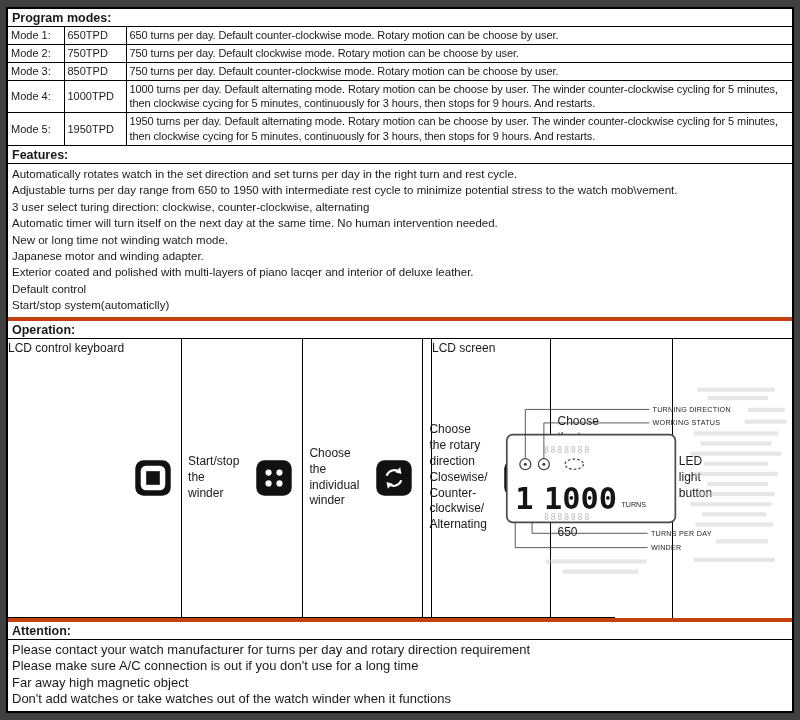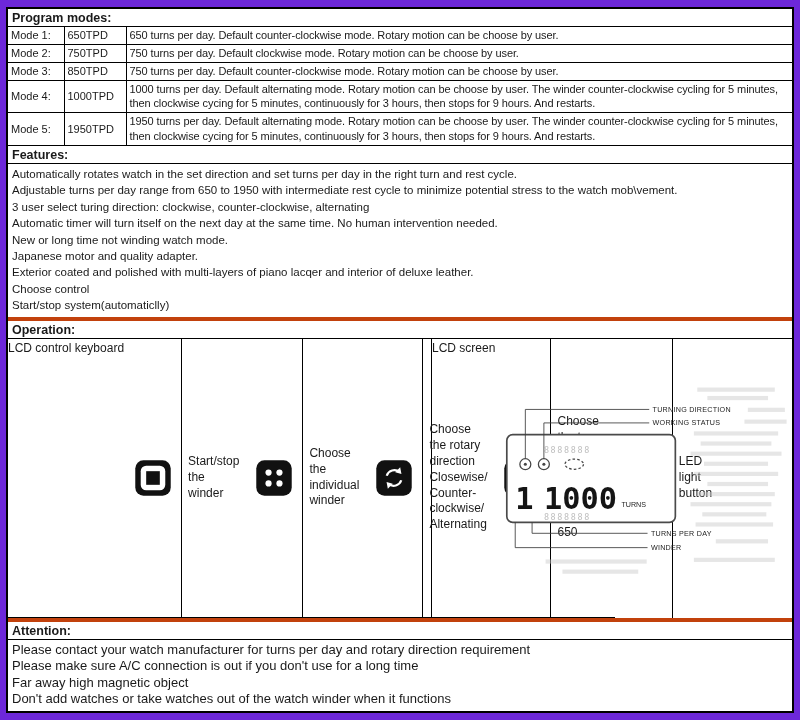--- a/index.html
+++ b/index.html
@@ -1,18 +1,18 @@
 <!DOCTYPE html>
 <html><head>
 <meta charset="utf-8">
 <style>
   * { box-sizing: border-box; }
   html,body { margin:0; padding:0; background:#fff; }
   body { font-family:"Liberation Sans", sans-serif; color:#1a1a1a; }
-  .page { width:800px; height:720px; padding:7px 6px; background:#6d28d9; }
+  .page { width:800px; height:720px; padding:7px 6px; background:#404040; }
   .doc { border:2px solid #000; height:100%; display:flex; flex-direction:column; background:#fff; }
 
   .sec-title { font-weight:bold; font-size:12.5px; padding:2px 4px 1px; border-bottom:1px solid #000; flex:0 0 auto; }
   .sec-title.bt { border-top:4px solid #c2410c; }
 
   table.modes { border-collapse:collapse; width:100%; font-size:11px; flex:0 0 auto; table-layout:fixed; }
   table.modes td { border:1px solid #000; padding:1px 3px; vertical-align:middle; line-height:1.35; }
   table.modes td.c1 { width:56px; border-left:none;margin-left:8px; }
   table.modes td.c2 { width:62px; }
   table.modes td.c3 { border-right:none; letter-spacing:-0.1px; }
@@ -77,23 +77,23 @@
     </tbody>
       </table>
 
     <div class="sec-title">Features:</div>
     <div class="lines">
       <div class="line">Automatically rotates watch in the set direction and set turns per day in the right turn and rest cycle.</div>
       <div class="line">Adjustable turns per day range from 650 to 1950 with intermediate rest cycle to minimize potential stress to the watch mob\vement.</div>
       <div class="line">3 user select turing direction: clockwise, counter-clockwise, alternating</div>
       <div class="line">Automatic timer will turn itself on the next day at the same time. No human intervention needed.</div>
       <div class="line">New or long time not winding watch mode.</div>
-      <div class="line">Japanese motor and quality adapter.</div>
+      <div class="line">Japanese motor and winding adapter.</div>
       <div class="line">Exterior coated and polished with multi-layers of piano lacqer and interior of deluxe leather.</div>
-      <div class="line">Choose control</div>
+      <div class="line">Default control</div>
       <div class="line">Start/stop system(automaticlly)</div>
     </div>
 
     <div class="sec-title bt">Operation:</div>
     <div class="op">
 
       <div class="op-left">
         <div class="op-head">LCD control keyboard</div>
 
         <div class="op-row">

